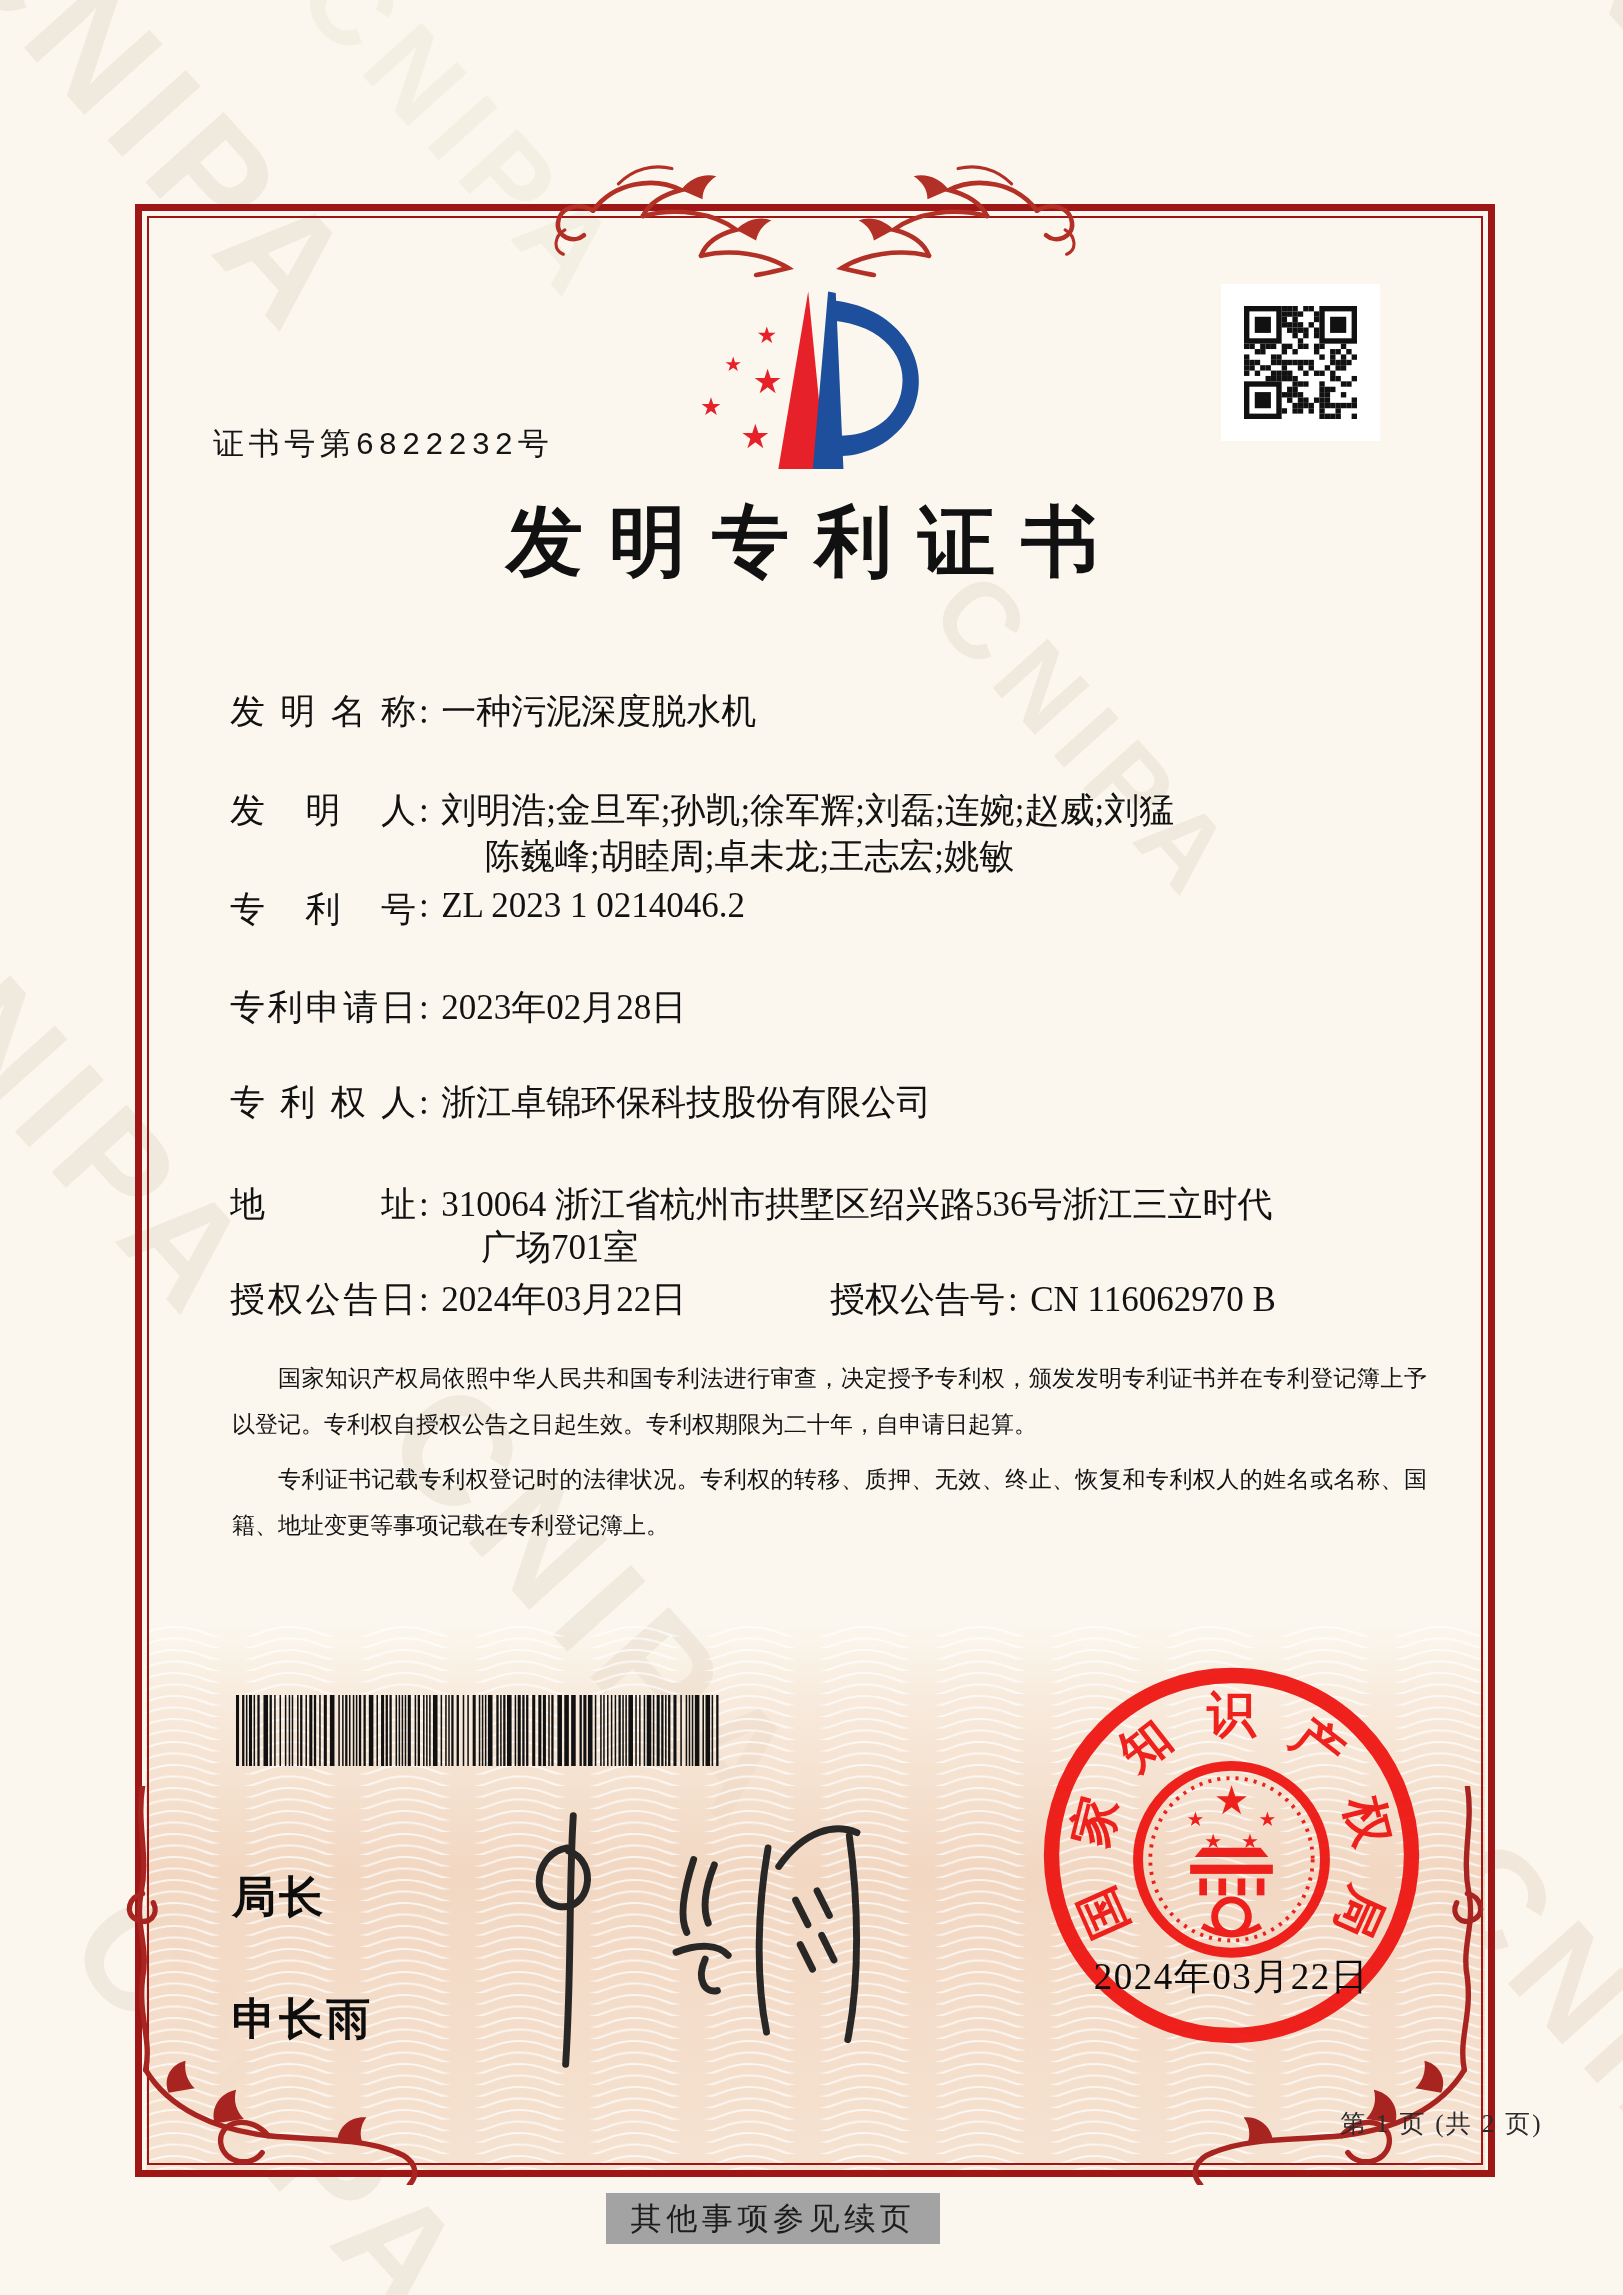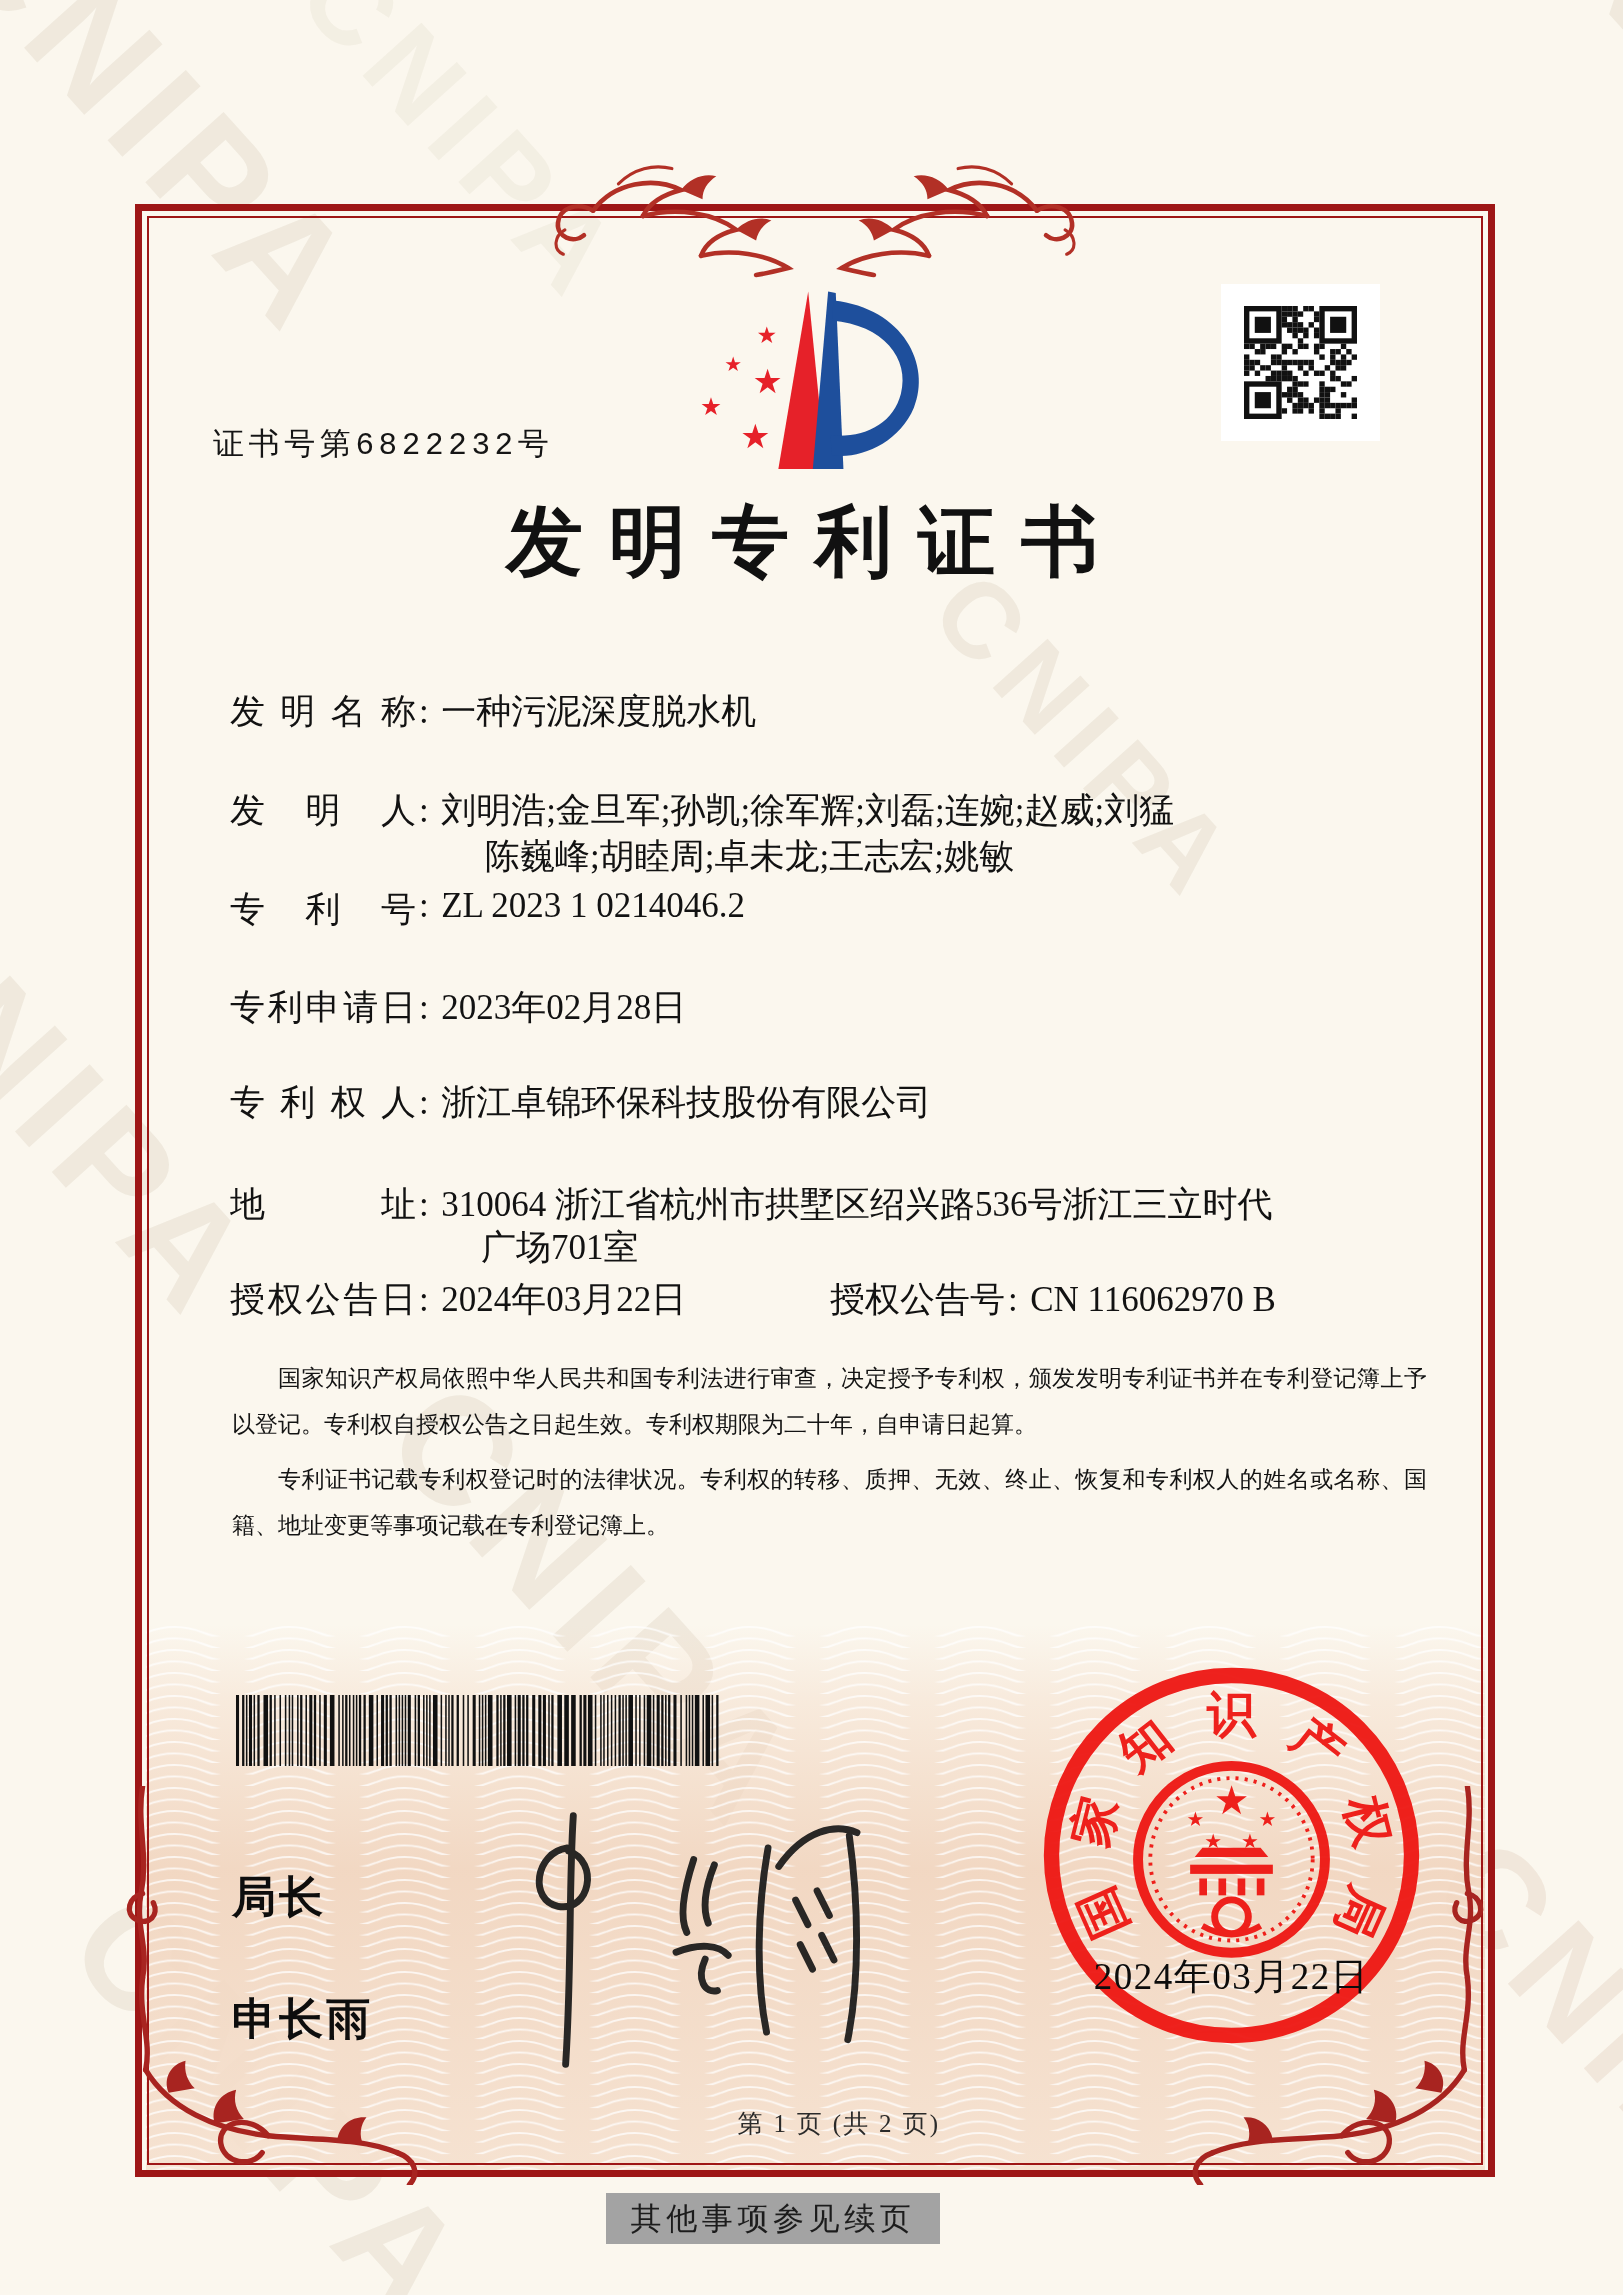--- a/index.html
+++ b/index.html
@@ -47,21 +47,21 @@
   #qrbox{position:absolute;left:1221px;top:284px;width:159px;height:157px;background:#fff;z-index:4;}
   #qr{position:absolute;left:23px;top:22px;}
 
   #logo{position:absolute;left:688px;top:285px;z-index:4;}
   #sig{position:absolute;left:475px;top:1802px;z-index:5;}
 
   #seal{position:absolute;left:1040px;top:1664px;z-index:5;}
   .sealdate{position:absolute;left:1040px;top:1952px;width:383px;text-align:center;
       font-size:37px;color:#0c0c0c;letter-spacing:1.5px;z-index:6;}
 
-  .pageinfo{position:absolute;left:135px;top:2107px;width:1408px;text-align:center;
+  .pageinfo{position:absolute;left:135px;top:2107px;width:1408px;text-align:right;
       font-size:25px;color:#2a2a2a;z-index:4;letter-spacing:2.3px;}
   .contband{position:absolute;left:606px;top:2193px;width:334px;height:51px;
       background:#a3a3a3;z-index:4;display:flex;align-items:center;justify-content:center;}
   .contband span{font-size:31px;color:#1c1c1c;letter-spacing:4.6px;}
 </style>
 </head>
 <body>
 
 <div id="page">
 

